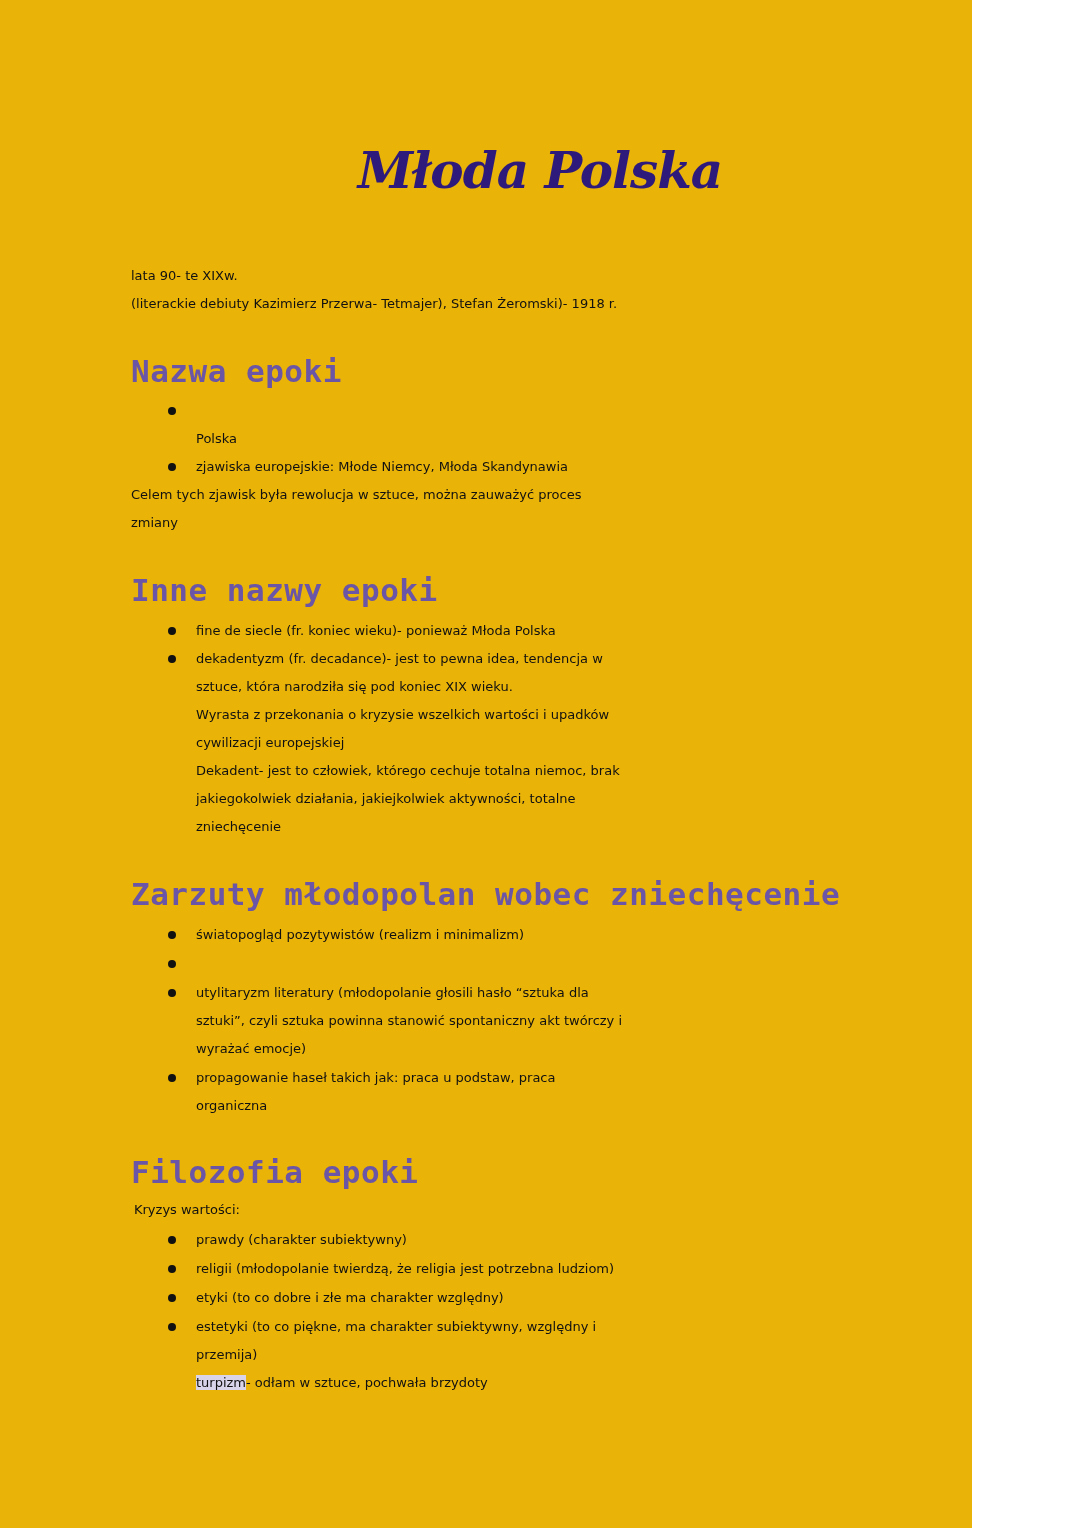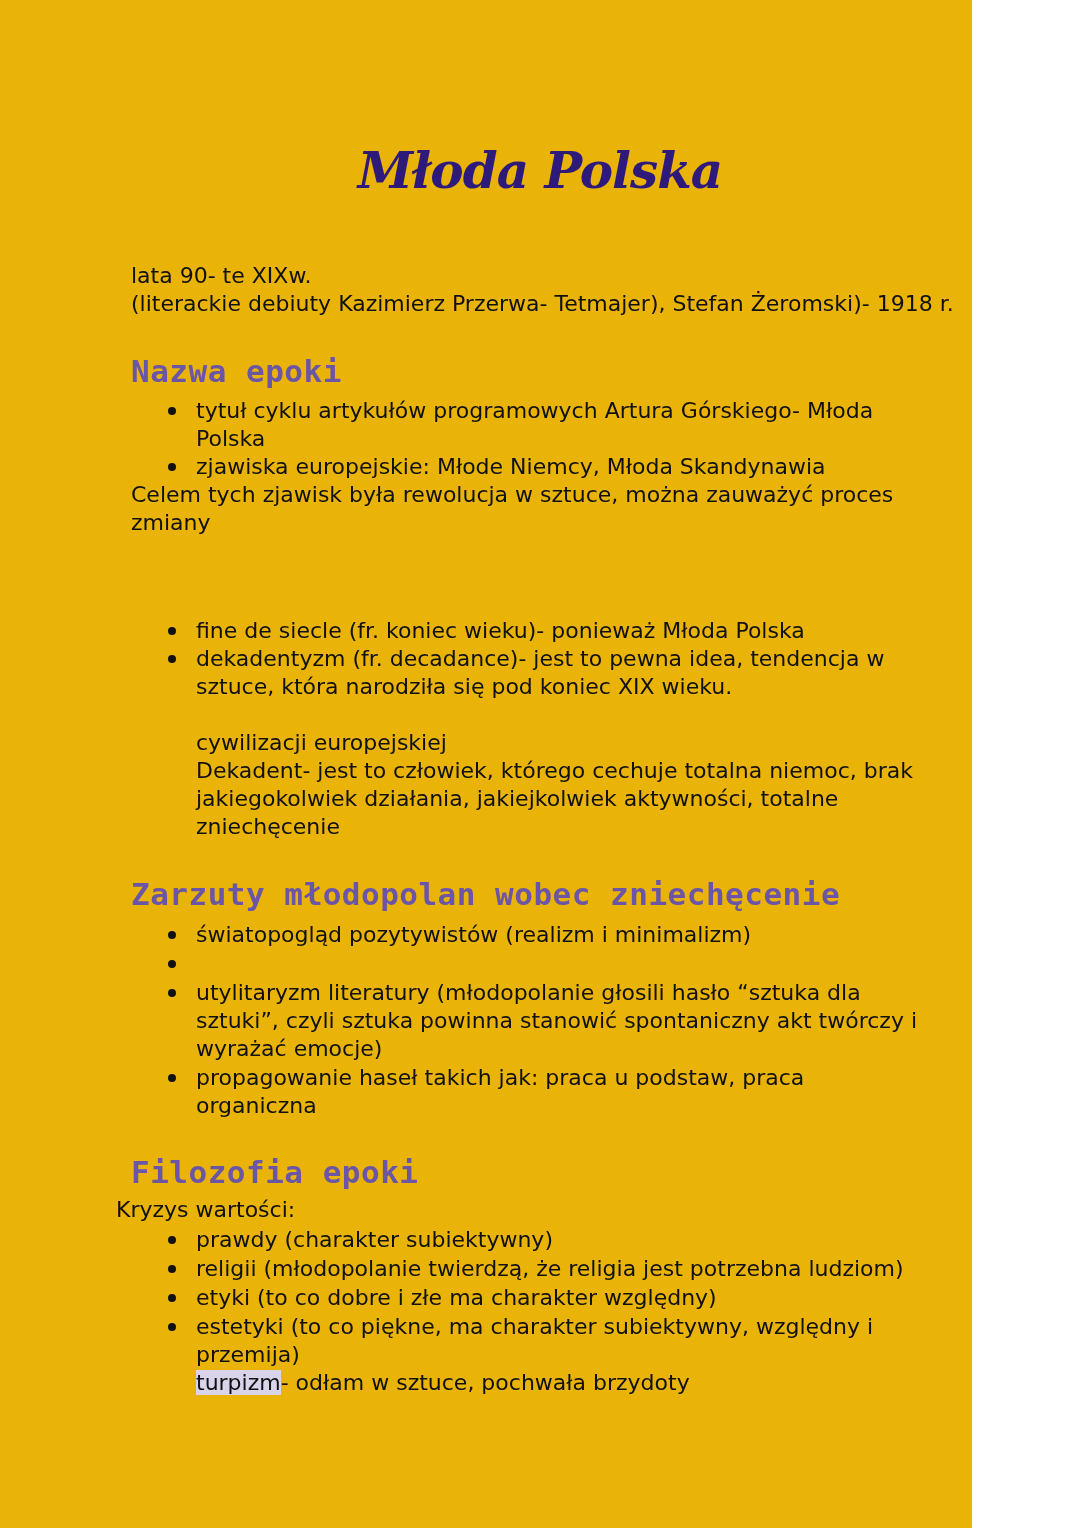--- a/index.html
+++ b/index.html
@@ -11,70 +11,71 @@
     font-size: 50px; color: #2e1a7a; letter-spacing: -1px; line-height: 70px;
   }
   .h {
     position: absolute; left: 131px;
     font-family: "DejaVu Sans Mono", monospace; font-weight: bold;
     font-size: 31px; color: #6a55a6; line-height: 40px; white-space: nowrap;
     letter-spacing: 0.5px;
   }
   .t {
     position: absolute; font-family: "DejaVu Sans", sans-serif;
-    font-size: 22px; color: #111; line-height: 28px; white-space: nowrap;
+    font-size: 13px; color: #111; line-height: 28px; white-space: nowrap;
   }
   .bullet {
     position: absolute; width: 8px; height: 8px; border-radius: 50%; background: #111;
   }
   .hl { background: #d9d4ea; }
 </style>
 </head>
 <body>
 
 <div class="page">
 
   <div class="title">Młoda Polska</div>
 
   <div class="t" style="left:131px;top:262px">lata 90- te XIXw.</div>
   <div class="t" style="left:131px;top:290px">(literackie debiuty Kazimierz Przerwa- Tetmajer), Stefan Żeromski)- 1918 r.</div>
 
   <div class="h" style="top:351px">Nazwa epoki</div>
   <span class="bullet" style="left:168px;top:407px"></span>
-  <div class="t" style="left:196px;top:397px">tytuł cyklu artykułów programowych Artura Górskiego- Młoda</div>
   <div class="t" style="left:196px;top:425px">Polska</div>
   <span class="bullet" style="left:168px;top:463px"></span>
   <div class="t" style="left:196px;top:453px">zjawiska europejskie: Młode Niemcy, Młoda Skandynawia</div>
   <div class="t" style="left:131px;top:481px">Celem tych zjawisk była rewolucja w sztuce, można zauważyć proces</div>
   <div class="t" style="left:131px;top:509px">zmiany</div>
 
+  <div class="h" style="top:570px">Inne nazwy epoki</div>
   <span class="bullet" style="left:168px;top:627px"></span>
   <div class="t" style="left:196px;top:617px">fine de siecle (fr. koniec wieku)- ponieważ Młoda Polska</div>
   <span class="bullet" style="left:168px;top:655px"></span>
   <div class="t" style="left:196px;top:645px">dekadentyzm (fr. decadance)- jest to pewna idea, tendencja w</div>
   <div class="t" style="left:196px;top:673px">sztuce, która narodziła się pod koniec XIX wieku.</div>
+  <div class="t" style="left:196px;top:701px">Wyrasta z przekonania o kryzysie wszelkich wartości i upadków</div>
   <div class="t" style="left:196px;top:729px">cywilizacji europejskiej</div>
   <div class="t" style="left:196px;top:757px">Dekadent- jest to człowiek, którego cechuje totalna niemoc, brak</div>
   <div class="t" style="left:196px;top:785px">jakiegokolwiek działania, jakiejkolwiek aktywności, totalne</div>
   <div class="t" style="left:196px;top:813px">zniechęcenie</div>
 
   <div class="h" style="top:874px">Zarzuty młodopolan wobec zniechęcenie</div>
   <span class="bullet" style="left:168px;top:931px"></span>
   <div class="t" style="left:196px;top:921px">światopogląd pozytywistów (realizm i minimalizm)</div>
   <span class="bullet" style="left:168px;top:960px"></span>
   <span class="bullet" style="left:168px;top:989px"></span>
   <div class="t" style="left:196px;top:979px">utylitaryzm literatury (młodopolanie głosili hasło “sztuka dla</div>
   <div class="t" style="left:196px;top:1007px">sztuki”, czyli sztuka powinna stanowić spontaniczny akt twórczy i</div>
   <div class="t" style="left:196px;top:1035px">wyrażać emocje)</div>
   <span class="bullet" style="left:168px;top:1074px"></span>
   <div class="t" style="left:196px;top:1064px">propagowanie haseł takich jak: praca u podstaw, praca</div>
   <div class="t" style="left:196px;top:1092px">organiczna</div>
 
   <div class="h" style="top:1152px">Filozofia epoki</div>
-  <div class="t" style="left:116px;top:1196px">Kryzys wartości:</div>
+  <div class="t" style="left:134px;top:1196px">Kryzys wartości:</div>
   <span class="bullet" style="left:168px;top:1236px"></span>
   <div class="t" style="left:196px;top:1226px">prawdy (charakter subiektywny)</div>
   <span class="bullet" style="left:168px;top:1265px"></span>
   <div class="t" style="left:196px;top:1255px">religii (młodopolanie twierdzą, że religia jest potrzebna ludziom)</div>
   <span class="bullet" style="left:168px;top:1294px"></span>
   <div class="t" style="left:196px;top:1284px">etyki (to co dobre i złe ma charakter względny)</div>
   <span class="bullet" style="left:168px;top:1323px"></span>
   <div class="t" style="left:196px;top:1313px">estetyki (to co piękne, ma charakter subiektywny, względny i</div>
   <div class="t" style="left:196px;top:1341px">przemija)</div>
   <div class="t" style="left:196px;top:1369px"><span class="hl">turpizm</span><span>- odłam w sztuce, pochwała brzydoty</span></div>

